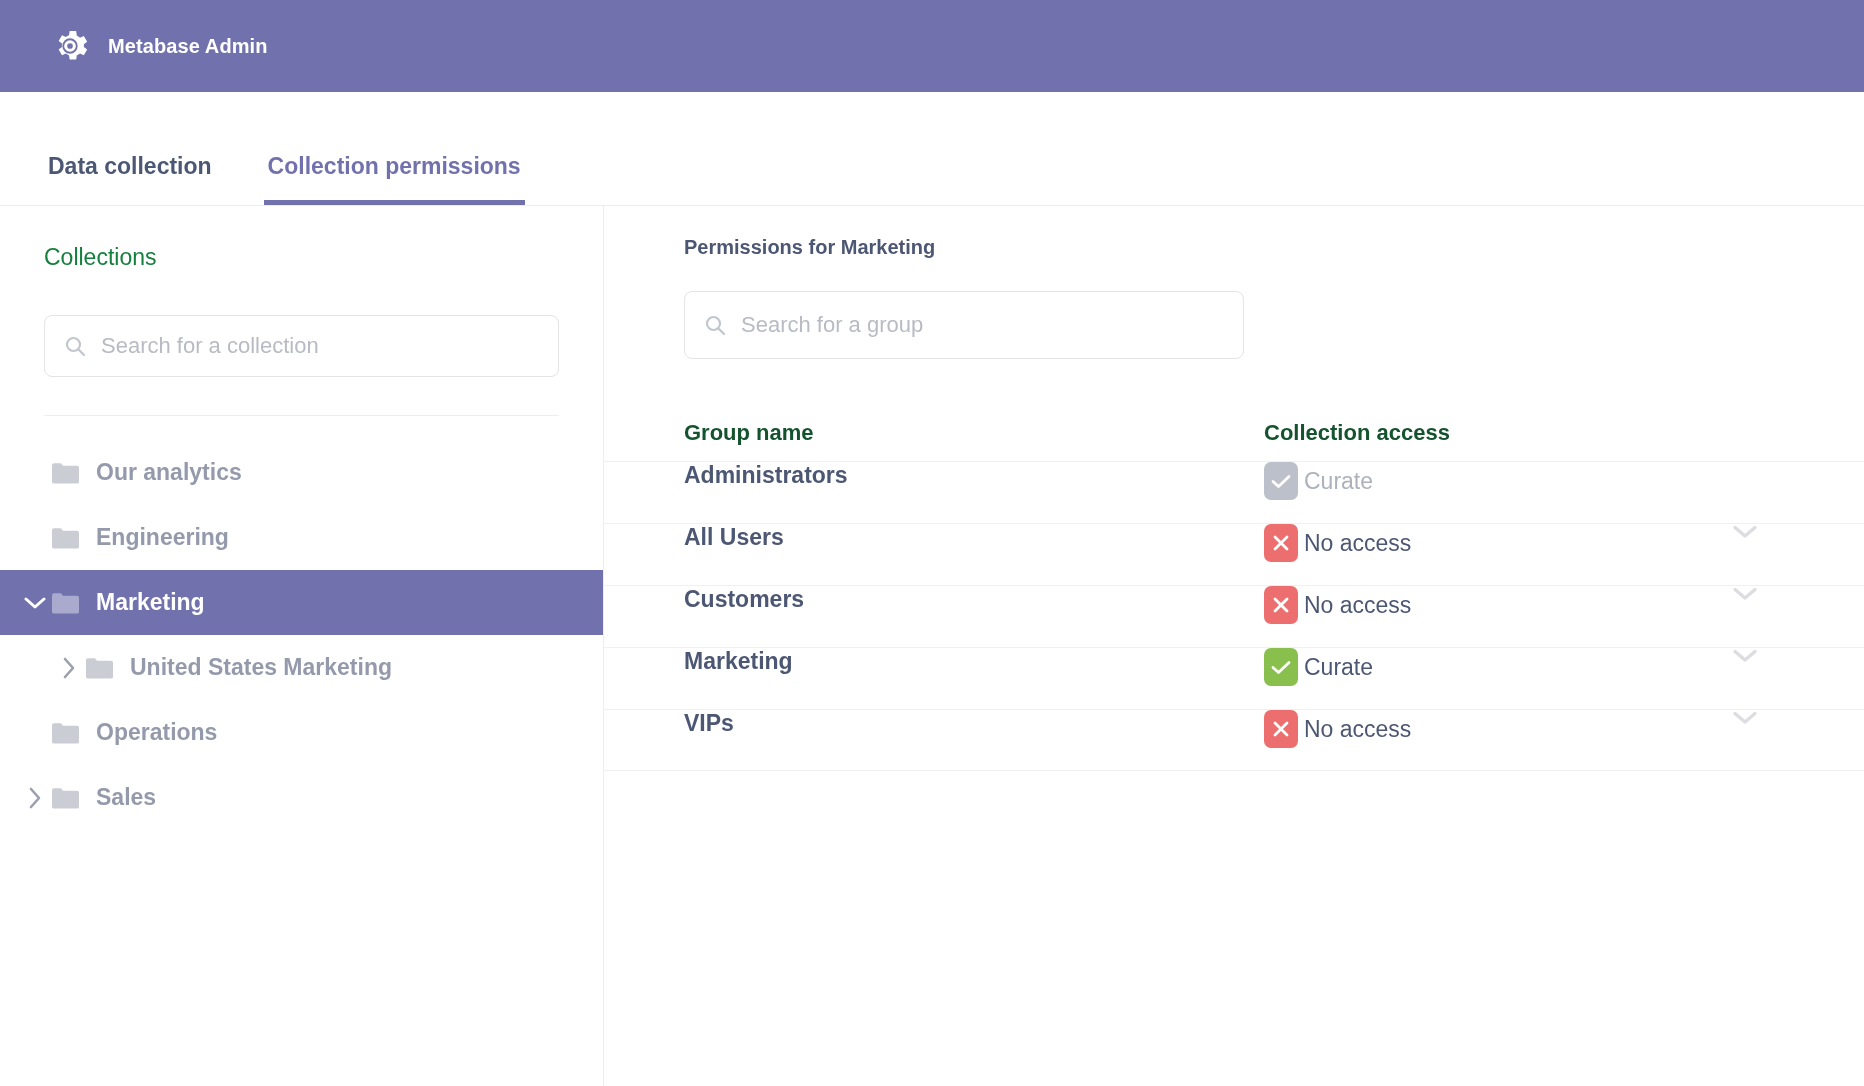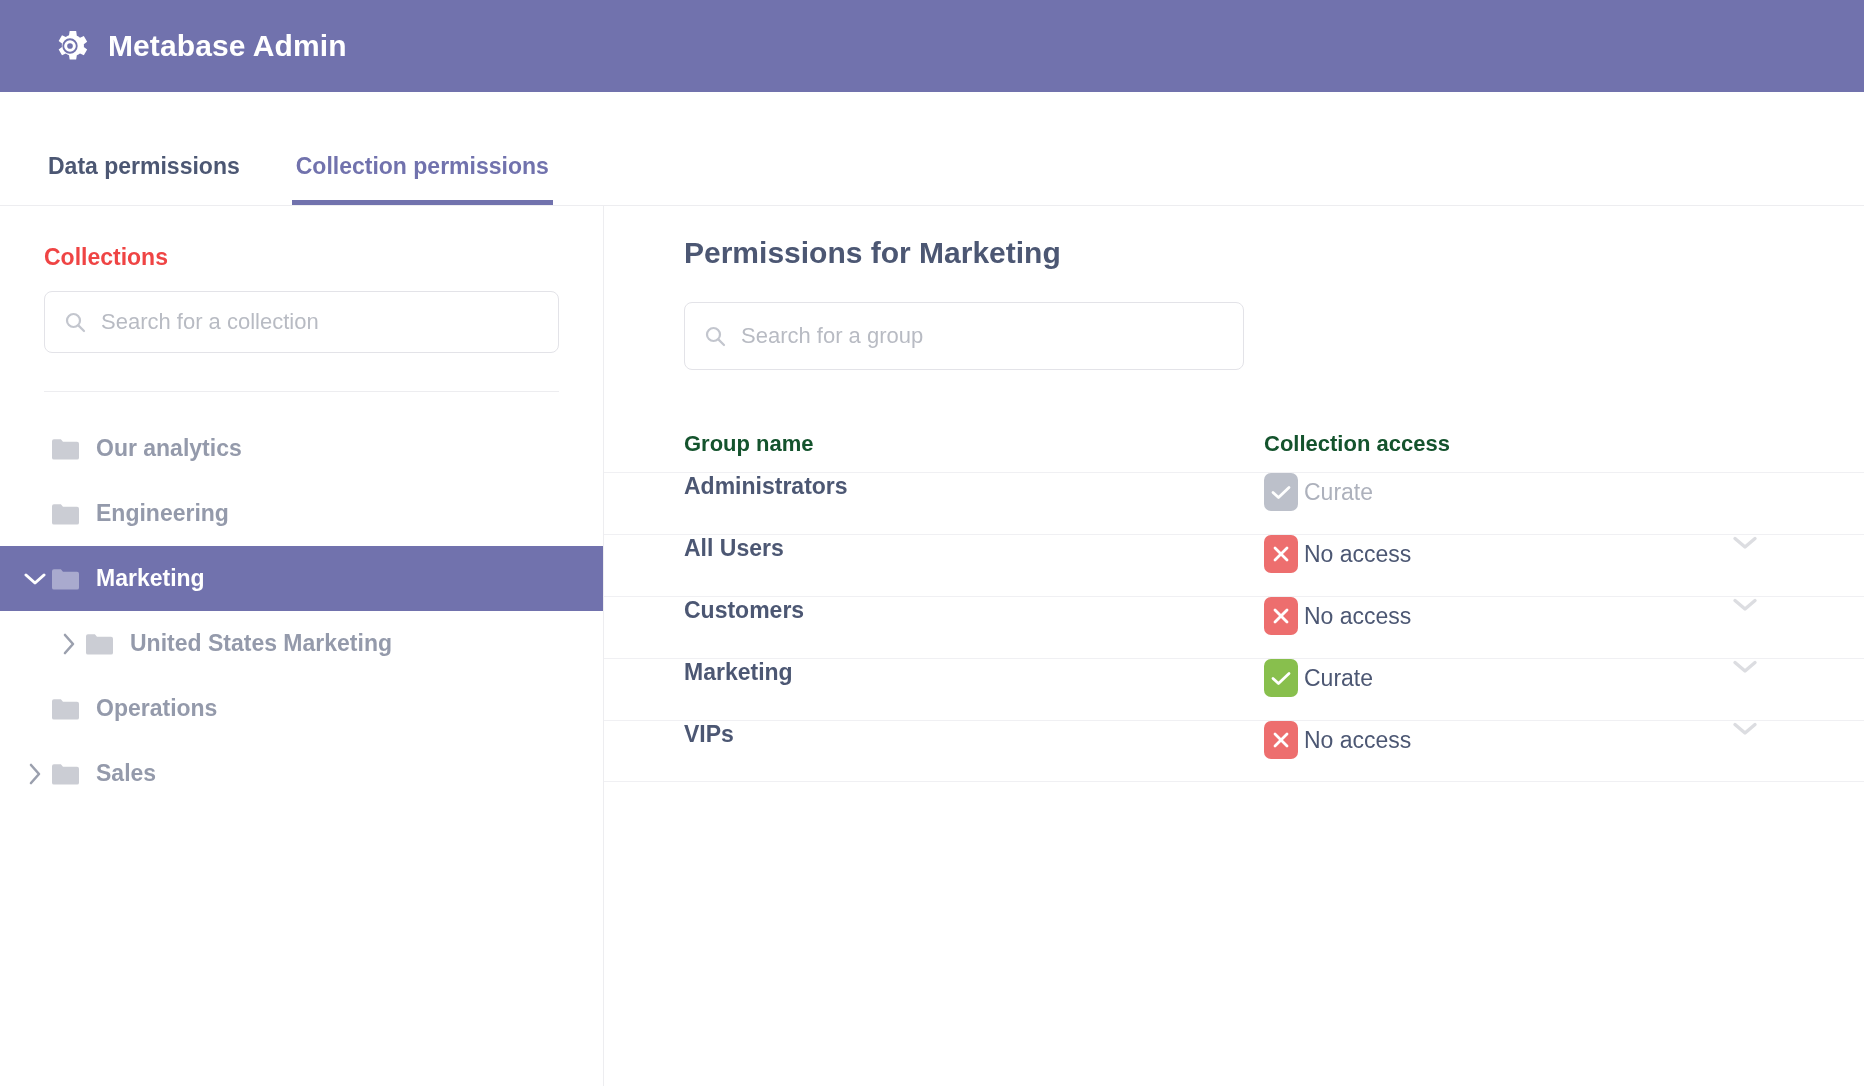--- a/index.html
+++ b/index.html
@@ -23,21 +23,21 @@
   }
   .brand {
     display: flex;
     align-items: center;
     gap: 18px;
     margin-right: 72px;
   }
   .gear-icon { width: 40px; height: 40px; display: block; }
   .brand-title {
     color: #ffffff;
-    font-size: 30px;
+    font-size: 20px;
     font-weight: 700;
     letter-spacing: 0.1px;
     white-space: nowrap;
   }
   .nav-items { display: flex; align-items: center; }
   .nav-item {
     color: #CFCFE4;
     font-size: 22px;
     font-weight: 400;
     padding: 0 30px;
@@ -76,23 +76,23 @@
     width: 604px;
     border-right: 1px solid #EDEDF0;
     background: #ffffff;
     display: flex;
     flex-direction: column;
     flex-shrink: 0;
   }
   .sidebar-head { padding: 38px 44px 0 44px; }
   .sidebar-title {
     font-size: 23px;
-    font-weight: 700;
-    color: #ef4444;
-    margin-bottom: 20px;
+    font-weight: 400;
+    color: #15803d;
+    margin-bottom: 44px;
   }
   .search-box {
     height: 62px;
     border: 1px solid #E3E3E8;
     border-radius: 8px;
     display: flex;
     align-items: center;
     padding: 0 18px;
     gap: 14px;
     background: #fff;
@@ -138,21 +138,21 @@
   .indent-1 { padding-left: 18px; }
   .indent-2 { padding-left: 52px; }
 
   
   .main {
     flex: 1;
     padding: 30px 0 0 80px;
     min-width: 0;
   }
   .main-title {
-    font-size: 30px;
+    font-size: 20px;
     font-weight: 700;
     color: #4C5773;
     margin-bottom: 32px;
   }
   .perm-table { width: 100%; margin-top: 46px; }
   .thead {
     display: flex;
     align-items: center;
     height: 56px;
     padding-right: 40px;
@@ -215,21 +215,21 @@
       <svg class="gear-icon" viewBox="0 0 24 24" fill="#ffffff">
         <path d="M12 8.5a3.5 3.5 0 100 7 3.5 3.5 0 000-7zm0 5.2a1.7 1.7 0 110-3.4 1.7 1.7 0 010 3.4z"></path>
         <path d="M20.3 13.1a8.6 8.6 0 000-2.2l2-1.5-2-3.4-2.3 1a8.5 8.5 0 00-1.9-1.1L15.7 3h-3.9l-.4 2.5c-.7.25-1.3.6-1.9 1.05L7.2 5.5l-2 3.45 2 1.5c-.06.37-.1.74-.1 1.1 0 .37.04.74.1 1.1l-2 1.5 2 3.45 2.3-1.05c.6.45 1.2.8 1.9 1.05l.4 2.5h3.9l.4-2.5c.7-.25 1.3-.6 1.9-1.05l2.3 1.05 2-3.45-2-1.5zM12 16.6a4.6 4.6 0 110-9.2 4.6 4.6 0 010 9.2z"></path>
       </svg>
     </span>
     <span class="brand-title">Metabase Admin</span>
   </div>
 </div>
 
 <div class="tabsbar">
-  <div class="tab">Data permissions</div>
+  <div class="tab">Data collection</div>
   <div class="tab active">Collection permissions</div>
 </div>
 
 <div class="body-split">
 
   <div class="sidebar">
     <div class="sidebar-head">
       <div class="sidebar-title">Collections</div>
       <div class="search-box">
         <span>

